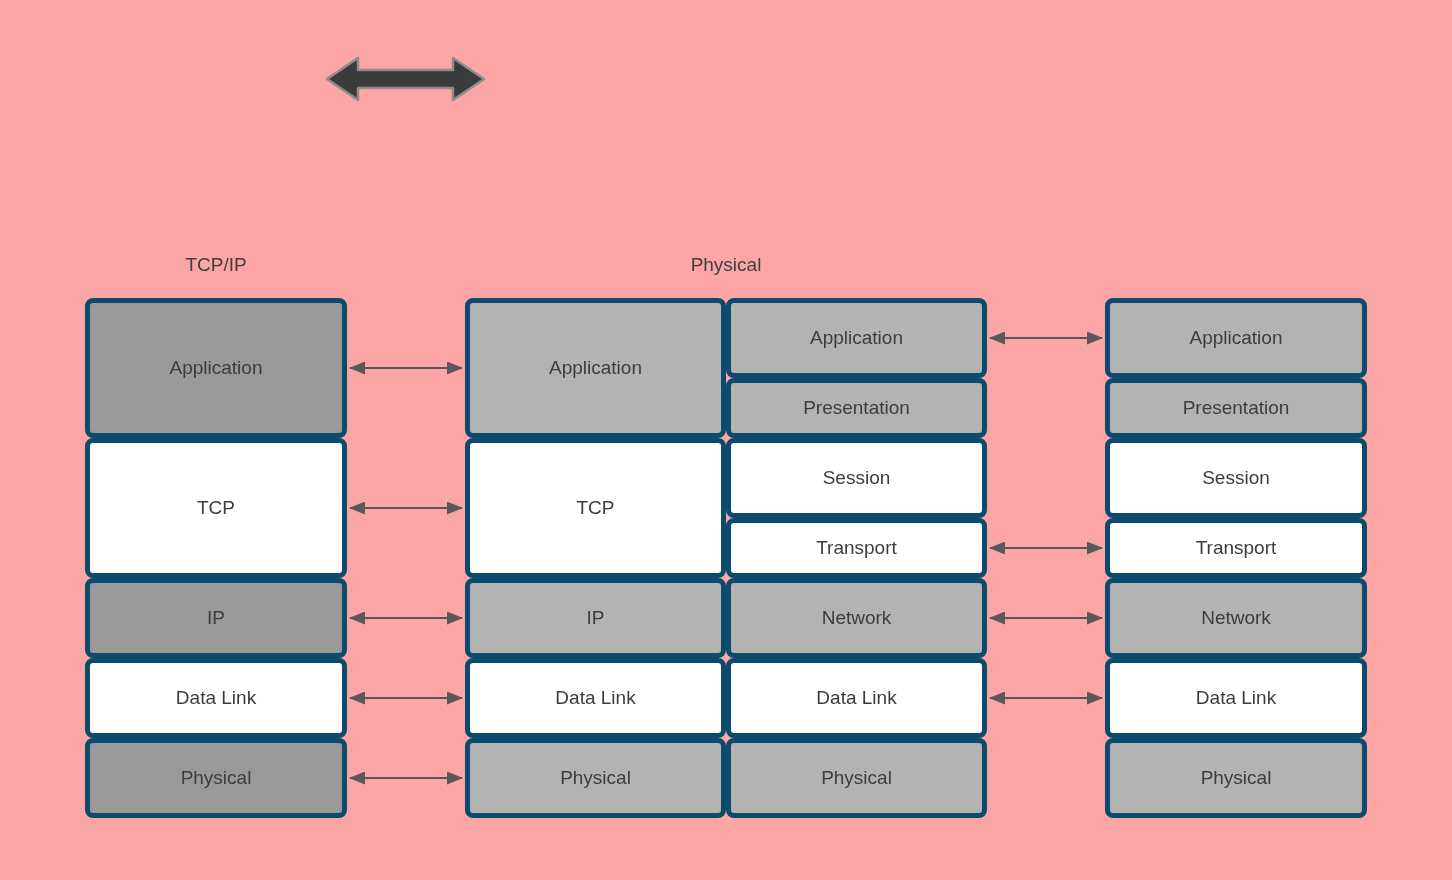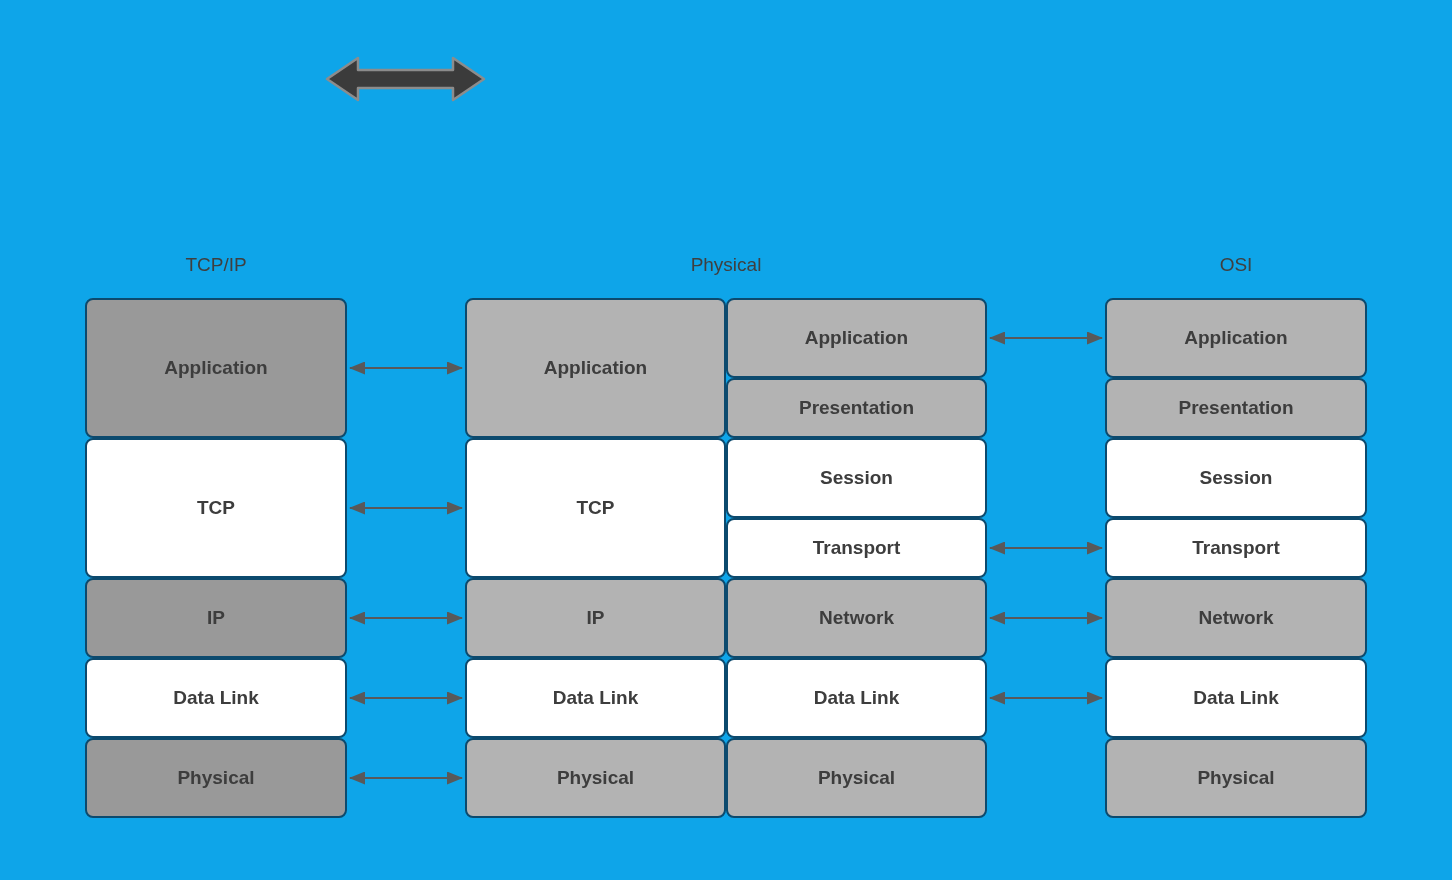--- a/index.html
+++ b/index.html
@@ -1,56 +1,55 @@
 <!DOCTYPE html>
 <html><head>
 <meta charset="utf-8">
 <style>
   html,body{margin:0;padding:0;background:#ffffff;}
   #canvas{
     position:relative;
     width:1452px;height:880px;
-    background:#0ea5e9;
+    background:#fca5a5;
     font-family:"Liberation Sans", sans-serif;
     overflow:hidden;
   }
   .col-header{
     position:absolute;
     height:26px;
     display:flex;align-items:center;justify-content:center;
     font-size:19px;color:#3f3f3f;
   }
   .box{
     position:absolute;
     box-sizing:border-box;
-    border:2px solid #0c4a6e;
+    border:5px solid #0c4a6e;
     border-radius:8px;
     display:flex;align-items:center;justify-content:center;
-    font-size:19px;color:#3d3d3d;font-weight:bold;
+    font-size:19px;color:#3d3d3d;
   }
   .dark{background:#999999;}
   .light{background:#b3b3b3;}
   .white{background:#ffffff;}
   svg.overlay{
     position:absolute;left:0;top:0;width:1452px;height:880px;
     pointer-events:none;
   }
 </style>
 </head>
 <body>
 
 <div id="canvas">
 
   <svg class="overlay" aria-hidden="true">
     <polygon points="327,79 358,58 358,70 453,70 453,58 484,79 453,100 453,88 358,88 358,100" fill="#3b3b3b" stroke="#8c8c8c" stroke-width="2.5" stroke-linejoin="round"></polygon>
   </svg>
 
   <div class="col-header" style="left:85px;top:252px;width:262px;">TCP/IP</div>
   <div class="col-header" style="left:465px;top:252px;width:522px;">Physical</div>
-  <div class="col-header" style="left:1105px;top:252px;width:262px;">OSI</div>
 
   <div class="box dark" style="left:85px;top:298px;width:262px;height:140px;">Application</div>
   <div class="box white" style="left:85px;top:438px;width:262px;height:140px;">TCP</div>
   <div class="box dark" style="left:85px;top:578px;width:262px;height:80px;">IP</div>
   <div class="box white" style="left:85px;top:658px;width:262px;height:80px;">Data Link</div>
   <div class="box dark" style="left:85px;top:738px;width:262px;height:80px;">Physical</div>
 
   <div class="box light" style="left:465px;top:298px;width:261px;height:140px;">Application</div>
   <div class="box white" style="left:465px;top:438px;width:261px;height:140px;">TCP</div>
   <div class="box light" style="left:465px;top:578px;width:261px;height:80px;">IP</div>

